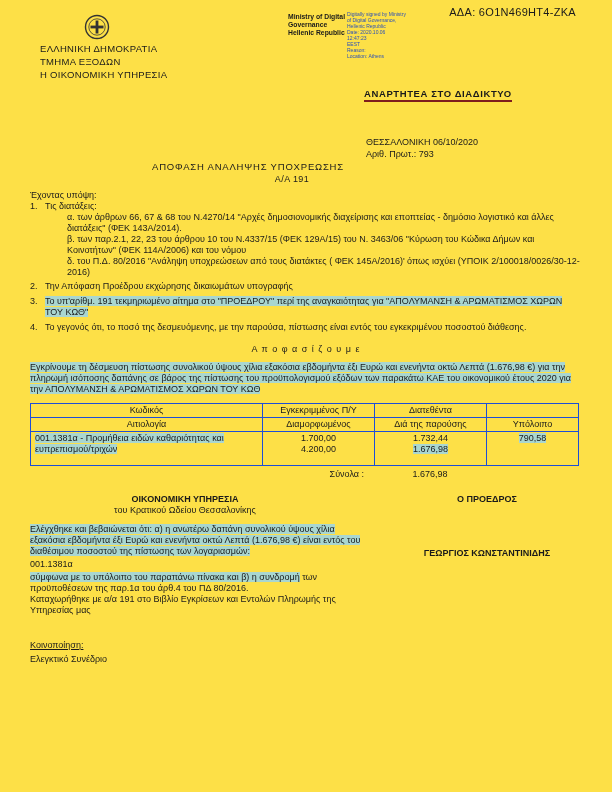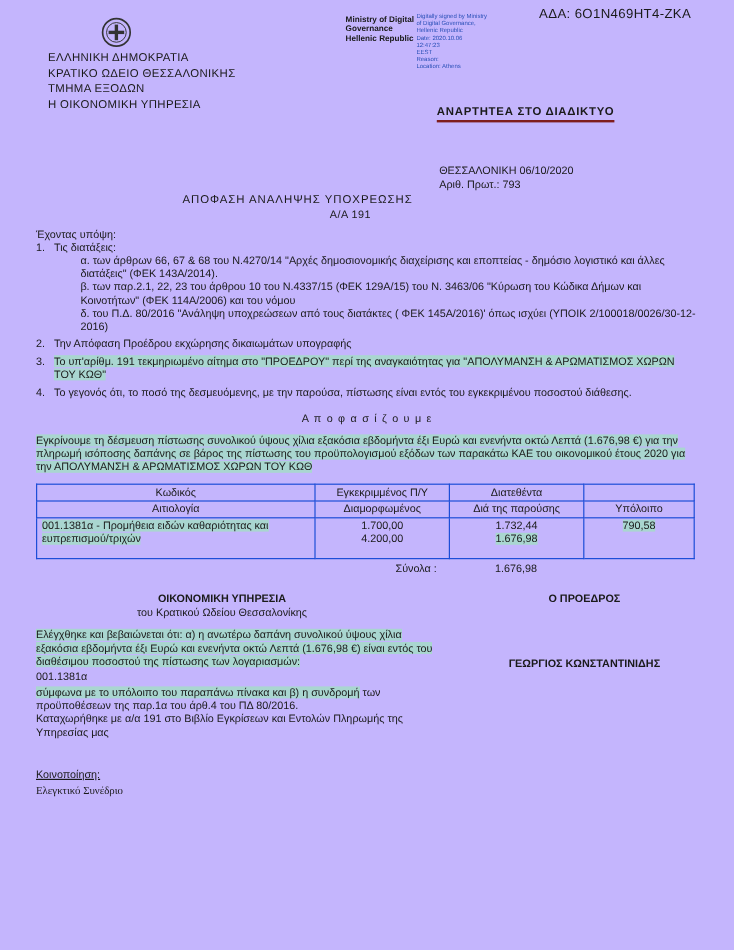--- a/index.html
+++ b/index.html
@@ -1,19 +1,19 @@
 <!DOCTYPE html>
 <html style="--hl: #a9d6d0; --sig: #2b50b8; --txt: #1a1a1a;"><head>
 <meta charset="utf-8">
 <style>
   * { margin:0; padding:0; box-sizing:border-box; }
   html,body { background:#ffffff; }
   .page {
     position:relative; width:612px; height:792px; margin:0 auto;
-    background:#c4b5fd; color:var(--txt,#1a1a1a);
+    background:#fde047; color:var(--txt,#1a1a1a);
     font-family:"Liberation Sans", sans-serif;
     font-size:9px; line-height:11px; overflow:hidden;
   }
   .hl { background: var(--hl,#a9d6d0); }
 
   .ada { position:absolute; top:7px; right:36px; font-size:11px; letter-spacing:.3px; }
 
   .emblem { position:absolute; top:14px; left:84px; width:26px; height:26px; }
   .org { position:absolute; top:42px; left:40px; font-size:9.5px; line-height:13px; letter-spacing:.3px; }
 
@@ -56,41 +56,40 @@
   .signoff .b { font-weight:bold; }
 
   .verify { display:flex; margin-top:8px; }
   .verify .vleft { width:335px; }
   .verify .vright { width:190px; margin-left:27px; text-align:center; }
   .verify .name { font-weight:bold; margin-top:24px; }
   .account { margin:2px 0; }
 
   .footer { margin-top:24px; }
   .footer .k { font-weight:normal; text-decoration:underline; }
-  .footer .t { margin-top:3px;font-family:Liberation Serif, serif; }
+  .footer .t { margin-top:3px; }
 </style>
 </head>
 <body>
 
 <div class="page">
 
   <div class="ada">ΑΔΑ: 6Ο1Ν469ΗΤ4-ΖΚΑ</div>
 
   <div class="emblem">
     <svg width="26" height="26" viewBox="0 0 26 26">
       <circle cx="13" cy="13" r="11.5" fill="none" stroke="#333" stroke-width="1.4"></circle>
       <circle cx="13" cy="13" r="8.2" fill="none" stroke="#333" stroke-width="0.8"></circle>
       <rect x="11.6" y="6.5" width="2.8" height="13" fill="#333"></rect>
       <rect x="6.5" y="11.6" width="13" height="2.8" fill="#333"></rect>
     </svg>
   </div>
 
   <div class="org">
     <div>ΕΛΛΗΝΙΚΗ ΔΗΜΟΚΡΑΤΙΑ</div>
-    <div>ΚΡΑΤΙΚΟ ΩΔΕΙΟ ΘΕΣΣΑΛΟΝΙΚΗΣ</div>
     <div>ΤΜΗΜΑ ΕΞΟΔΩΝ</div>
     <div>Η ΟΙΚΟΝΟΜΙΚΗ ΥΠΗΡΕΣΙΑ</div>
   </div>
 
   <div class="ministry">
     <div>Ministry of Digital</div>
     <div>Governance</div>
     <div>Hellenic Republic</div>
   </div>
 

